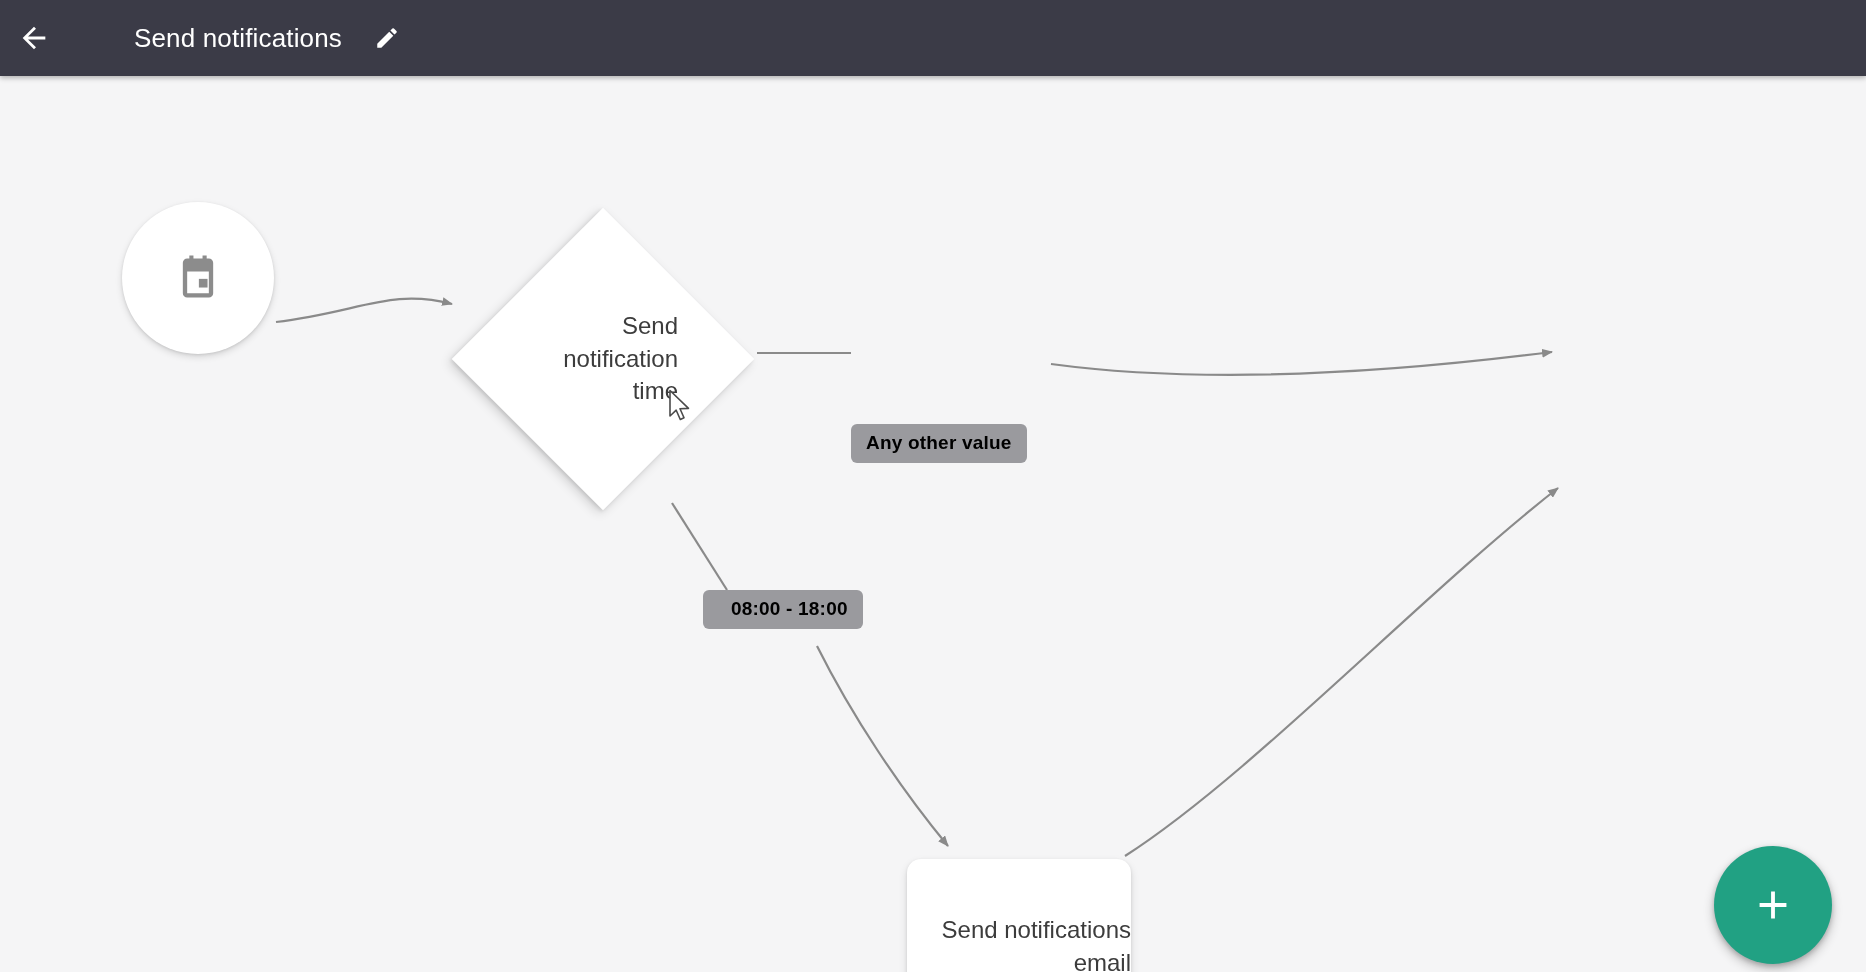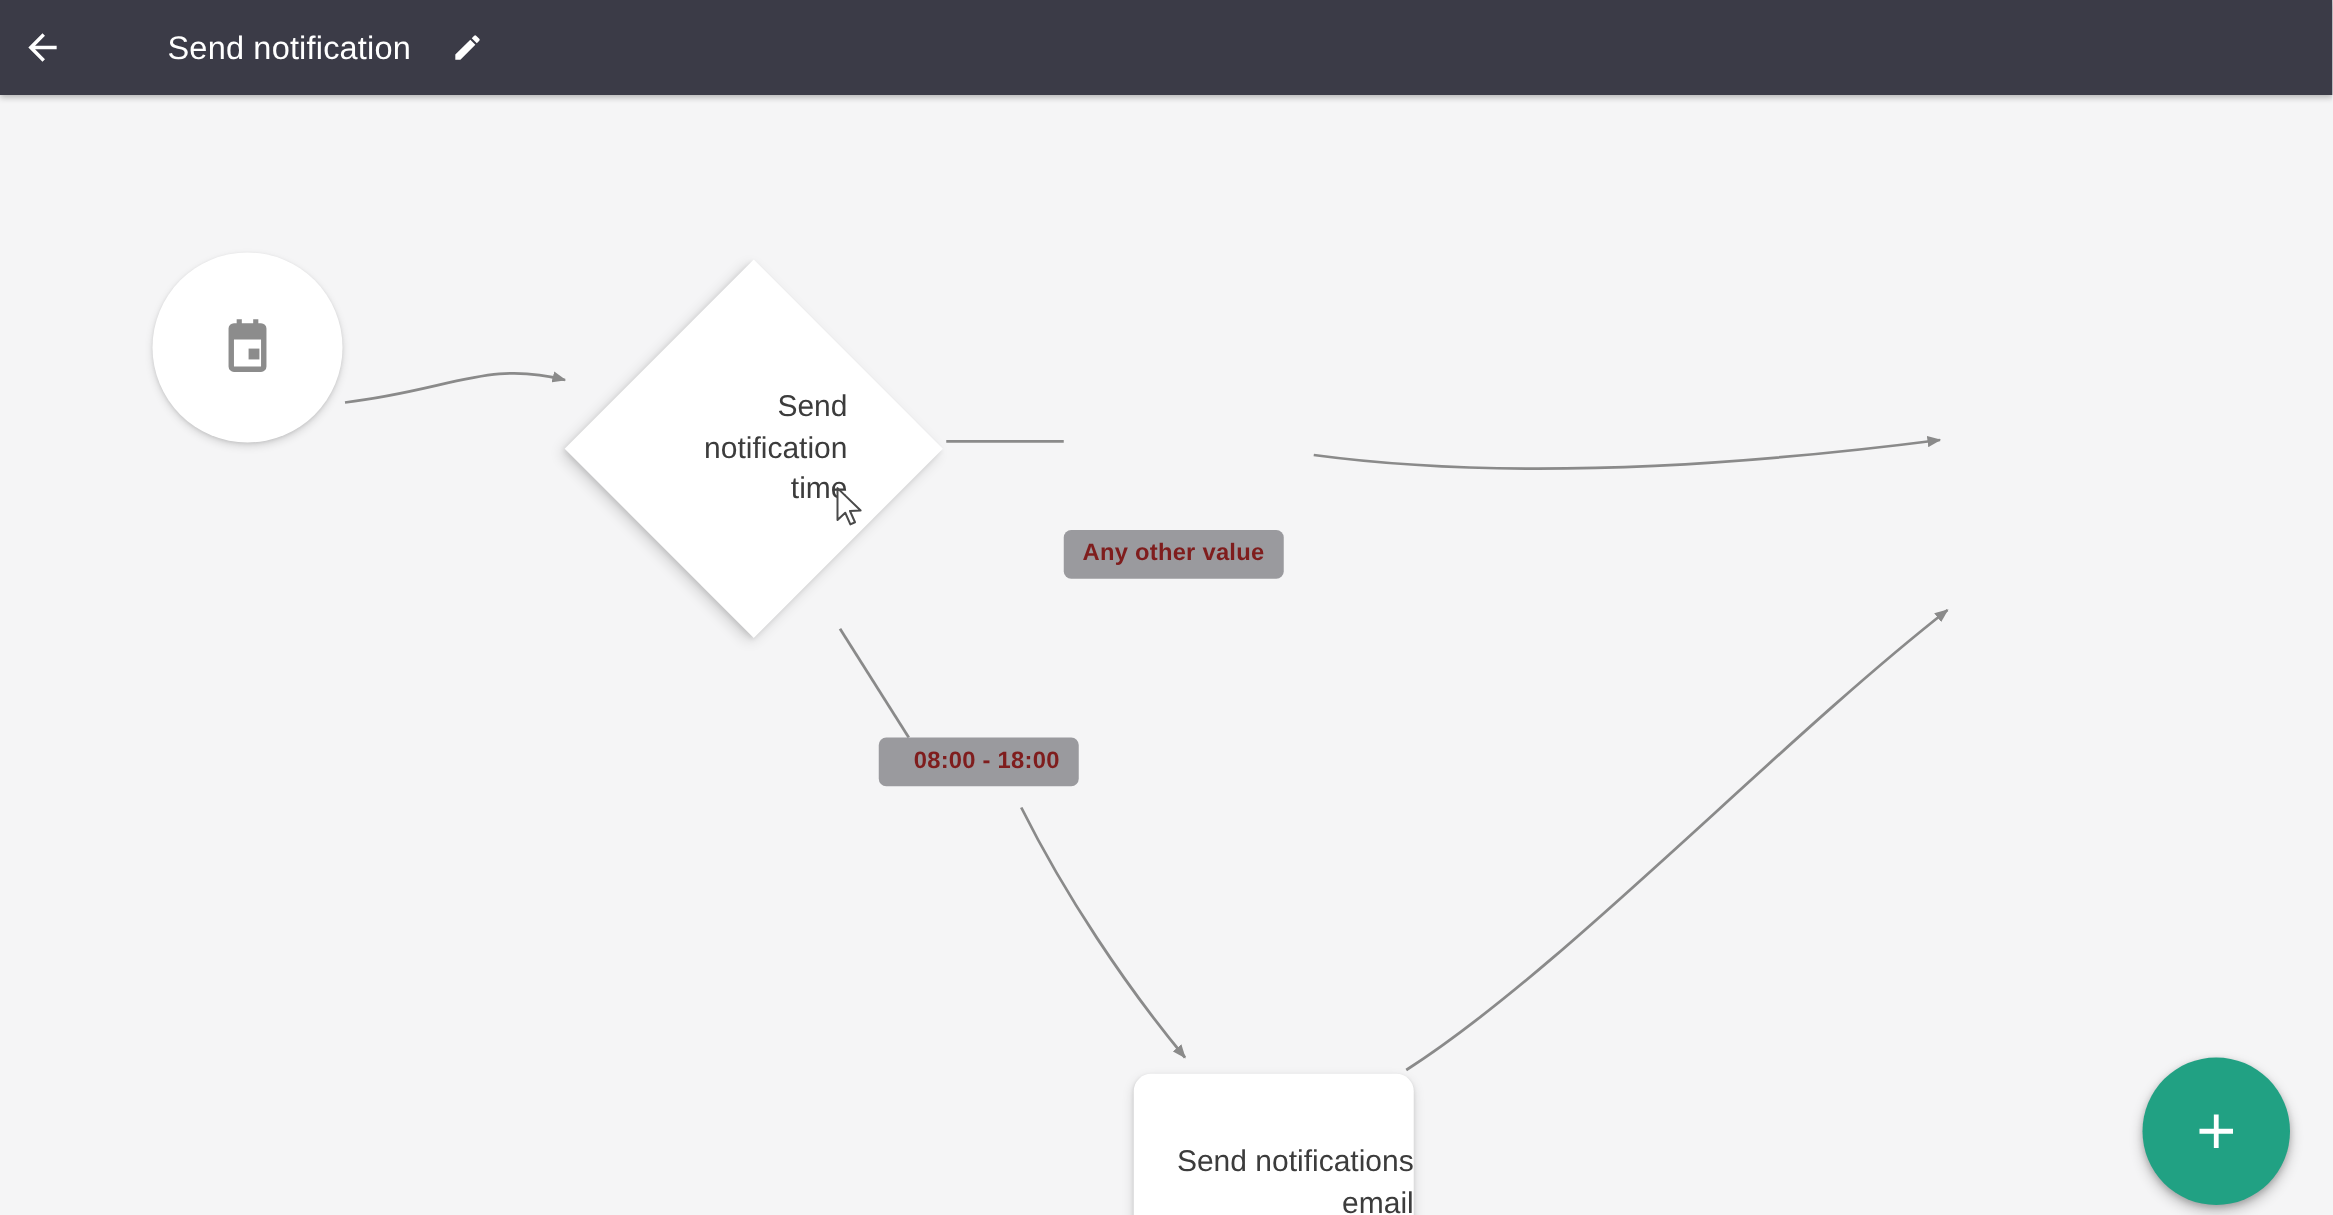--- a/index.html
+++ b/index.html
@@ -159,21 +159,21 @@
     height: 176px;
     background: #ffffff;
     border-radius: 14px;
     box-shadow: 0 4px 9px rgba(0,0,0,0.13), 0 1px 3px rgba(0,0,0,0.10);
   }
 
   
   .edge-label {
     position: absolute;
     background: #9a9a9e;
-    color: #7f1d1d;
+    color: #000000;
     font-size: 19px;
     font-weight: 700;
     letter-spacing: 0.2px;
     padding: 8px 15px 9px 15px;
     border-radius: 6px;
     white-space: nowrap;
     z-index: 20;
     cursor: pointer;
     user-select: none;
   }
@@ -212,21 +212,21 @@
 <body>
 
 <div id="app">
 
   <div class="appbar">
     <div class="appbar-back">
       <svg width="34" height="34" viewBox="0 0 24 24">
         <path d="M20 11H7.8l5.6-5.6L12 4l-8 8 8 8 1.4-1.4L7.8 13H20z" fill="#ffffff"></path>
       </svg>
     </div>
-    <div class="appbar-title">Send notification</div>
+    <div class="appbar-title">Send notifications</div>
     <div class="appbar-edit">
       <svg width="26" height="26" viewBox="0 0 24 24">
         <path d="M3 17.25V21h3.75L17.81 9.94l-3.75-3.75L3 17.25zM20.71 7.04a1 1 0 0 0 0-1.41l-2.34-2.34a1 1 0 0 0-1.41 0l-1.83 1.83 3.75 3.75 1.83-1.83z" fill="#ffffff"></path>
       </svg>
     </div>
   </div>
 
   <div class="canvas">
 
     <svg class="edges-svg" viewBox="0 0 1866 896">

